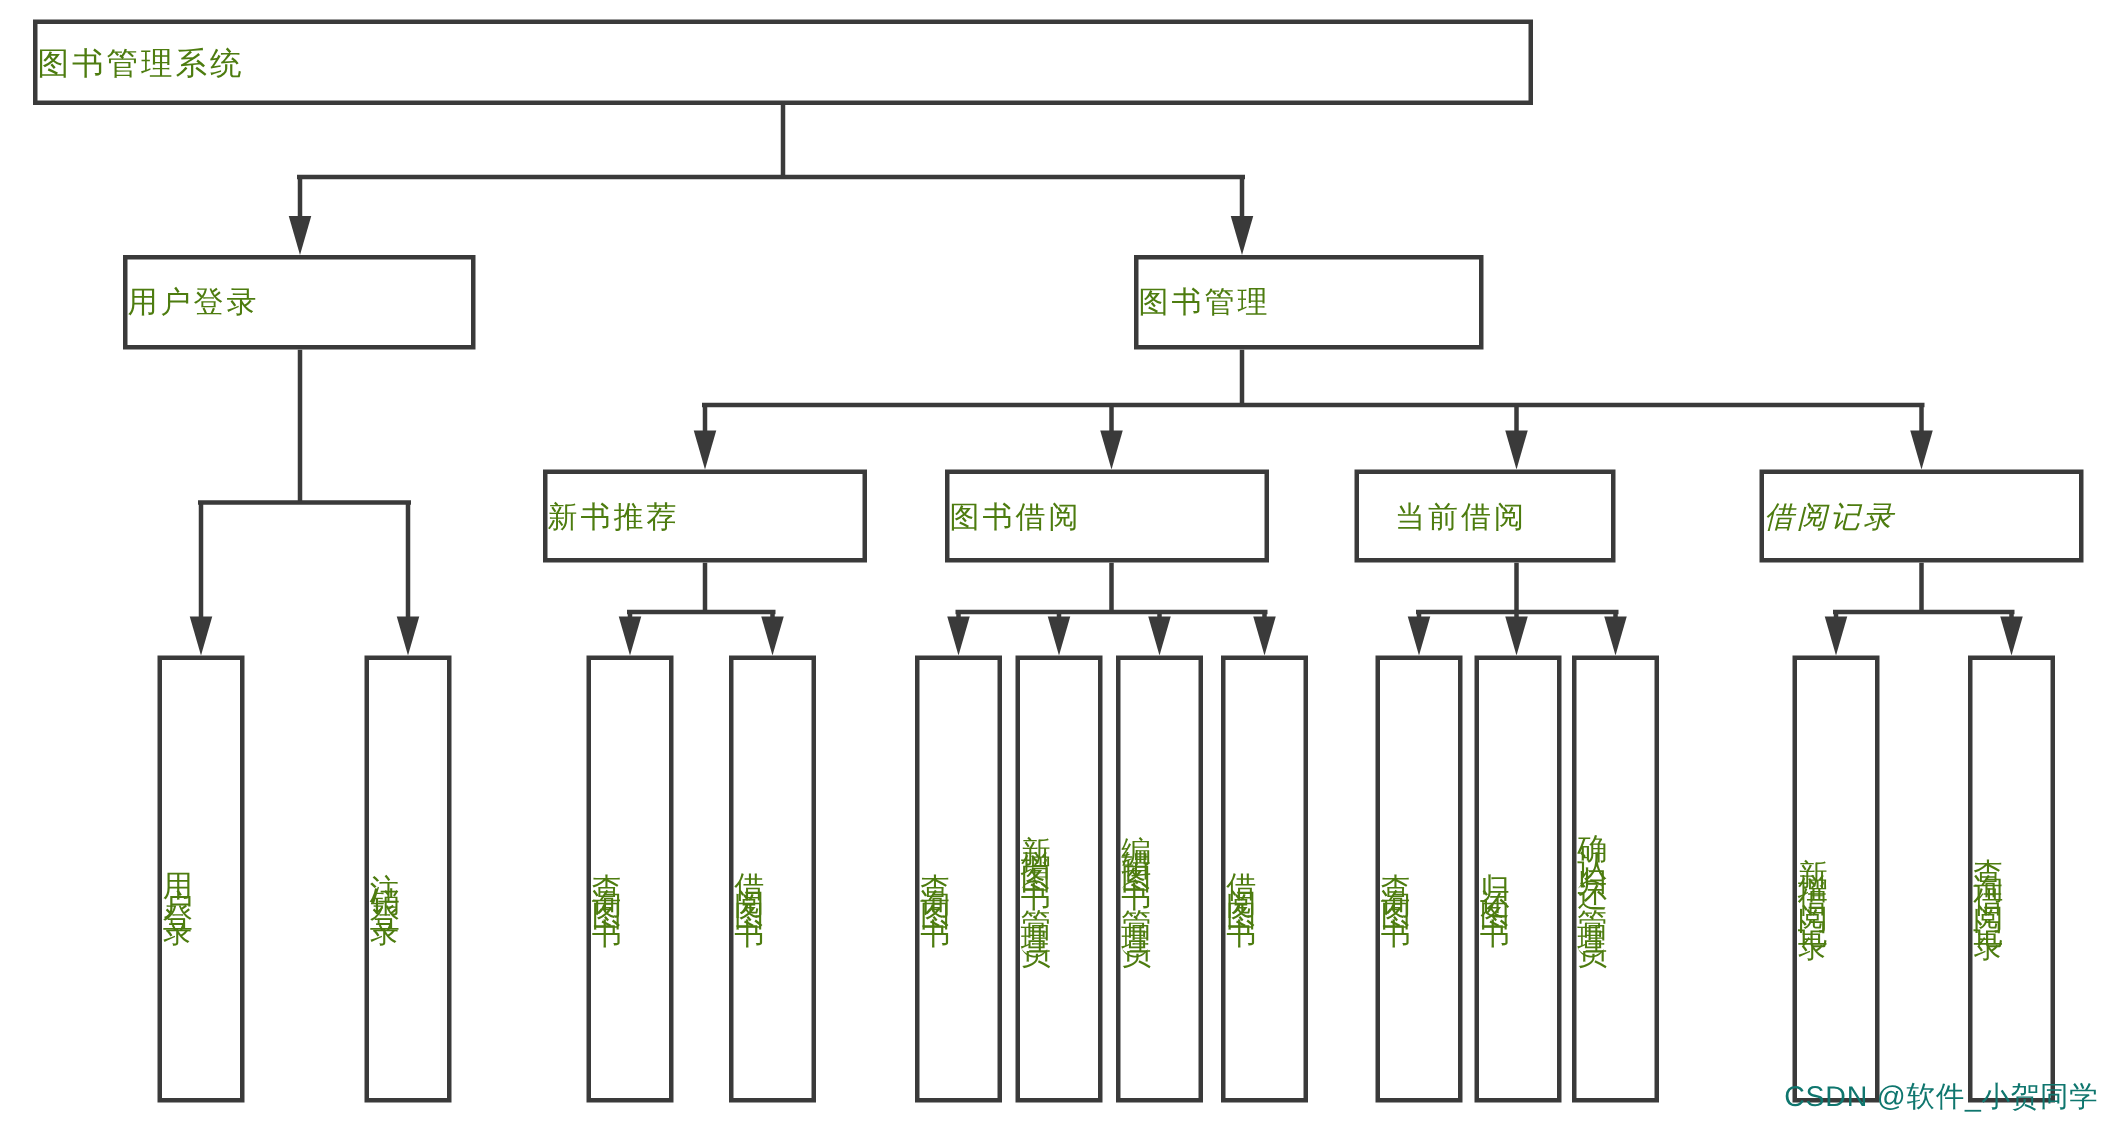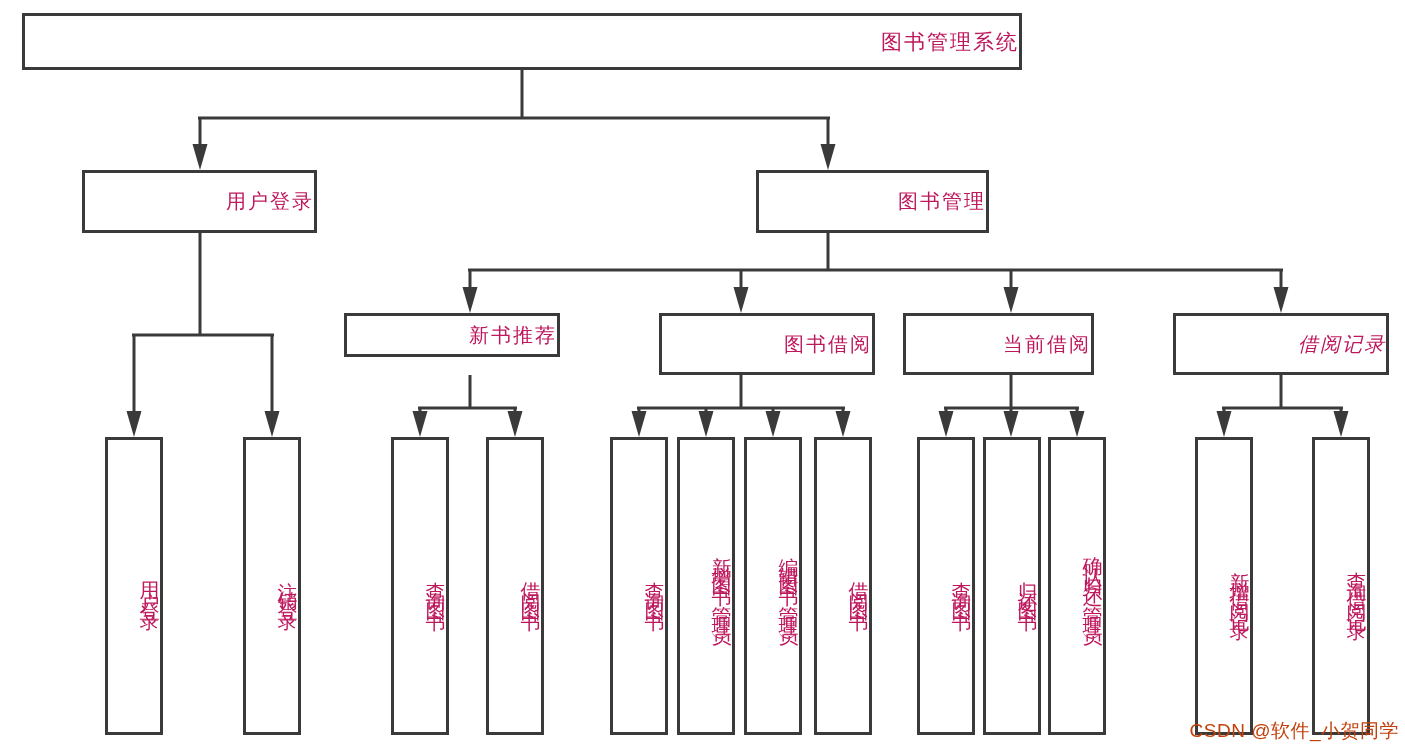--- a/index.html
+++ b/index.html
@@ -8,33 +8,33 @@
     background:#ffffff;
     font-family:"Liberation Sans",sans-serif;
     color:#333333;
   }
   #connectors{position:absolute;left:0;top:0;z-index:1;}
   #connectors line{stroke:#3a3a3a;stroke-width:3;}
   #connectors polygon{fill:#3a3a3a;}
   .node{
     position:absolute;box-sizing:border-box;z-index:2;
     background:#ffffff;border:3px solid #3a3a3a;
-    display:flex;align-items:center;justify-content:flex-end;
-    color:#be185d;
+    display:flex;align-items:center;justify-content:flex-start;
+    color:#4d7c0f;
   }
   .hnode{font-size:20px;letter-spacing:2px;white-space:nowrap;}
   .root{font-size:21px;}
   .vnode span{
     writing-mode:vertical-rl;text-orientation:mixed;
     font-size:20px;line-height:1;letter-spacing:10px;
     white-space:nowrap;
   }
   .watermark{
     position:absolute;top:718px;right:6px;z-index:5;
-    font-size:19px;color:#c2410c;letter-spacing:0.5px;
+    font-size:19px;color:#0f766e;letter-spacing:0.5px;
   }
 </style>
 </head>
 <body>
 
 <div id="canvas">
 
   <svg id="connectors" width="1405" height="747">
 
     <g>
@@ -115,27 +115,27 @@
     <span>图书管理系统</span>
   </div>
 
   <div class="node hnode" style="left:82px;top:170px;width:235px;height:63px;">
     <span>用户登录</span>
   </div>
   <div class="node hnode" style="left:756px;top:170px;width:233px;height:63px;">
     <span>图书管理</span>
   </div>
 
-  <div class="node hnode" style="left:344px;top:313px;width:216px;height:44px;">
+  <div class="node hnode" style="left:362px;top:313px;width:216px;height:62px;">
     <span>新书推荐</span>
   </div>
-  <div class="node hnode" style="left:659px;top:313px;width:216px;height:62px;">
+  <div class="node hnode" style="left:630px;top:313px;width:216px;height:62px;">
     <span>图书借阅</span>
   </div>
-  <div class="node hnode" style="left:903px;top:313px;width:191px;height:62px;">
+  <div class="node hnode" style="left:903px;top:313px;width:174px;height:62px;padding-left:24px;">
     <span>当前借阅</span>
   </div>
   <div class="node hnode" style="left:1173px;top:313px;width:216px;height:62px;font-style:italic;">
     <span>借阅记录</span>
   </div>
 
   <div class="node vnode" style="left:105px;top:437px;width:58px;height:298px;">
     <span>用户登录</span>
   </div>
   <div class="node vnode" style="left:243px;top:437px;width:58px;height:298px;">

